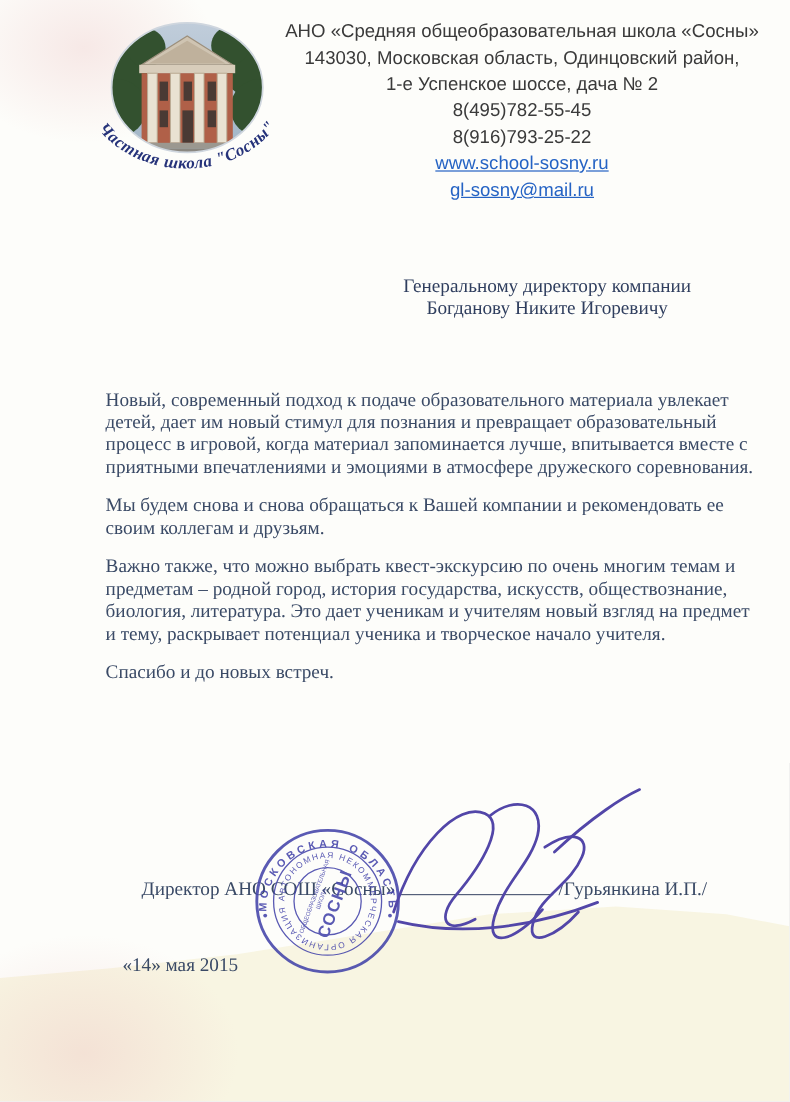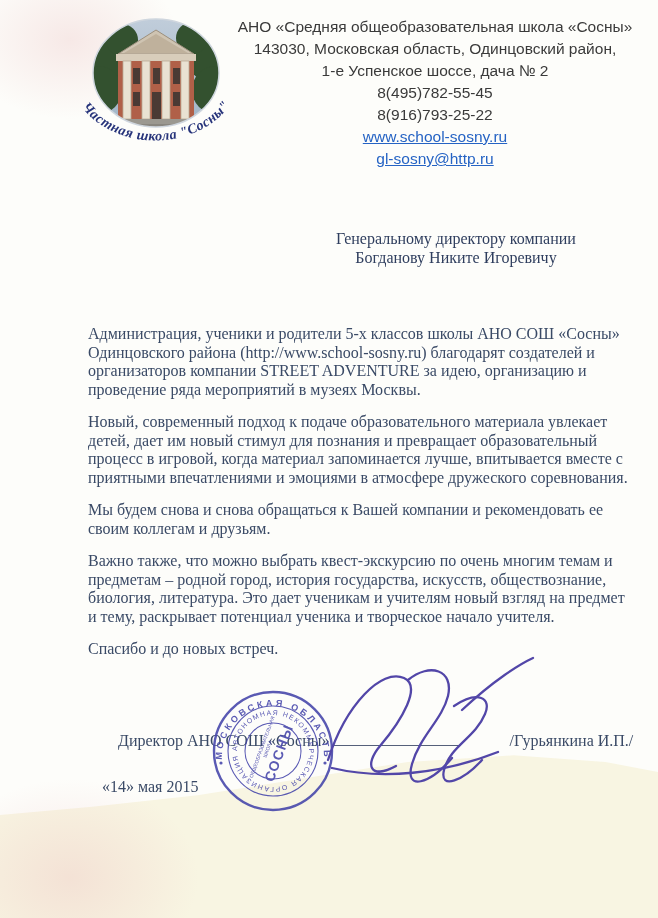--- a/index.html
+++ b/index.html
@@ -30,22 +30,22 @@
   .letter-body{position:absolute;left:88px;top:325px;width:548px;z-index:1;
     font-size:16px;line-height:18.5px;color:#3a4a66;}
   .letter-body p{margin:0 0 14px 0;}
   .closing{margin-top:2px;}
 
   
   .sig-row{position:absolute;left:88px;top:731px;width:548px;z-index:1;display:flex;align-items:baseline;
     font-size:16px;color:#3a4a66;font-family:Liberation Serif, serif;}
   .sig-label{margin-left:30px;white-space:nowrap;}
   .sig-line{flex:0 0 128px;border-bottom:1px solid #55607a;height:14px;margin:0 4px;}
-  .sig-name{white-space:nowrap;margin-left:44px;}
-  .date-row{position:absolute;left:102px;top:778px;z-index:1;font-size:16px;color:#3a4a66;}
+  .sig-name{white-space:nowrap;}
+  .date-row{position:absolute;left:102px;top:796px;z-index:1;font-size:16px;color:#3a4a66;}
 
   .stamp{position:absolute;left:209px;top:687px;width:128px;height:128px;z-index:3;opacity:.88;}
   .signature-ink{position:absolute;left:312px;top:652px;width:230px;height:162px;z-index:4;}
 </style>
 </head>
 <body>
 
 <div class="page">
   <div class="tint-top-left"></div>
   <div class="cream-blob"></div>
@@ -107,30 +107,29 @@
     </svg>
   </div>
 
   <div class="contact">
     <div>АНО «Средняя общеобразовательная школа «Сосны»</div>
     <div>143030, Московская область, Одинцовский район,</div>
     <div>1-е Успенское шоссе, дача № 2</div>
     <div>8(495)782-55-45</div>
     <div>8(916)793-25-22</div>
     <div><a href="#">www.school-sosny.ru</a></div>
-    <div><a href="#">gl-sosny@http.ru</a></div>
+    <div><a href="#">gl-sosny@mail.ru</a></div>
   </div>
 
   <div class="addressee">
     <div>Генеральному директору компании</div>
     <div>Богданову Никите Игоревичу</div>
   </div>
 
   <div class="letter-body">
-    <p>Администрация, ученики и родители 5-х классов школы АНО СОШ «Сосны» Одинцовского района (http://www.school-sosny.ru) благодарят создателей и организаторов компании STREET ADVENTURE за идею, организацию и проведение ряда мероприятий в музеях Москвы.</p>
     <p>Новый, современный подход к подаче образовательного материала увлекает детей, дает им новый стимул для познания и превращает образовательный процесс в игровой, когда материал запоминается лучше, впитывается вместе с приятными впечатлениями и эмоциями в атмосфере дружеского соревнования.</p>
     <p>Мы будем снова и снова обращаться к Вашей компании и рекомендовать ее своим коллегам и друзьям.</p>
     <p>Важно также, что можно выбрать квест-экскурсию по очень многим темам и предметам – родной город, история государства, искусств, обществознание, биология, литература. Это дает ученикам и учителям новый взгляд на предмет и тему, раскрывает потенциал ученика и творческое начало учителя.</p>
     <p class="closing">Спасибо и до новых встреч.</p>
   </div>
 
   <div class="sig-row">
     <span class="sig-label">Директор АНО СОШ «Сосны»</span>
     <span class="sig-line"></span>
     <span class="sig-name">/Гурьянкина И.П./</span>

